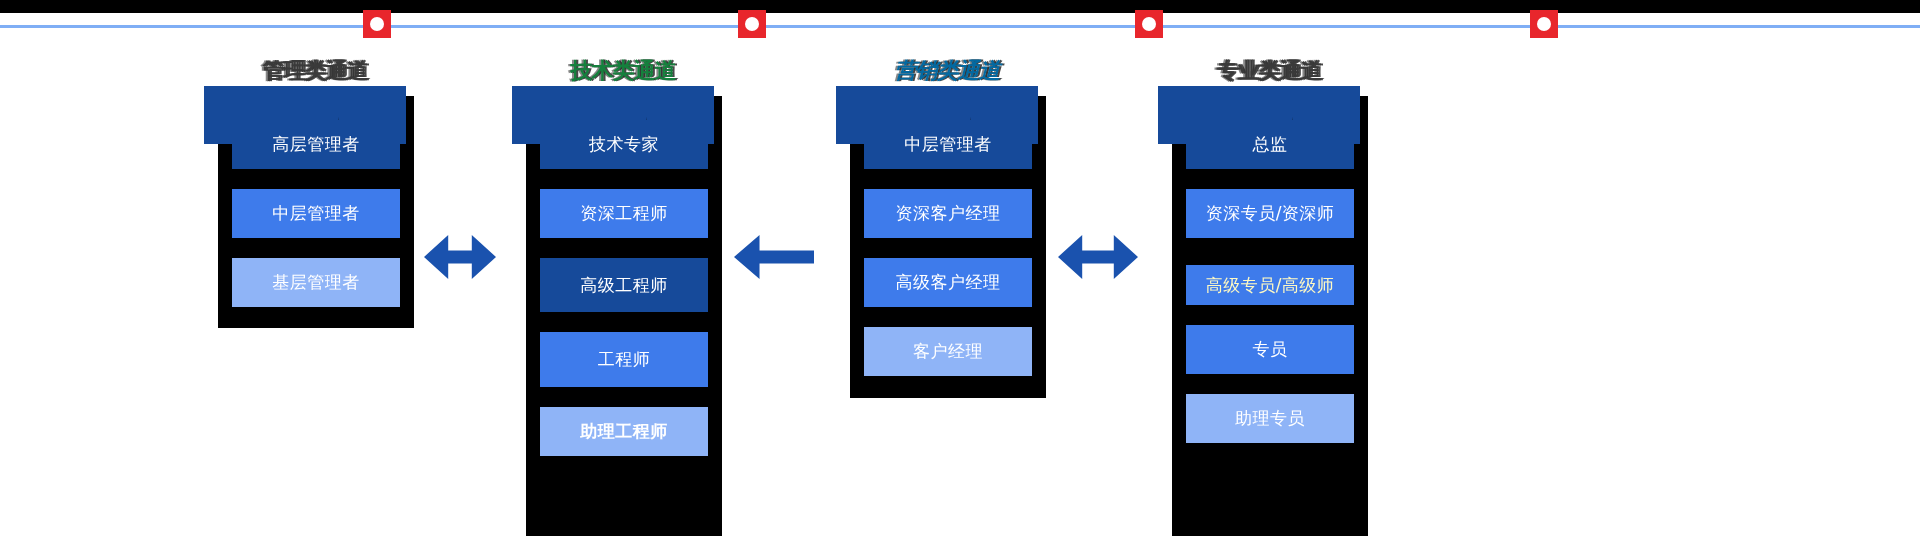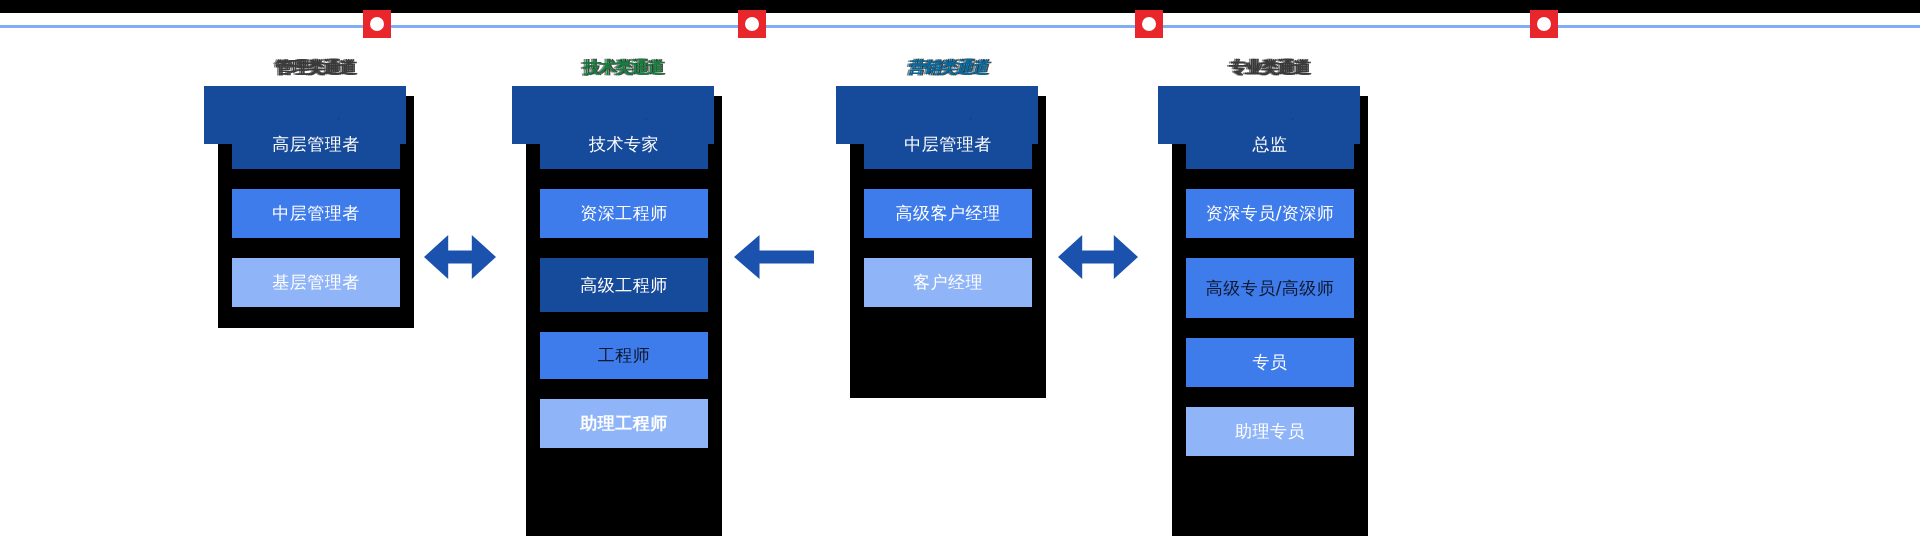--- a/index.html
+++ b/index.html
@@ -30,21 +30,21 @@
   
   #board{
     position:absolute;left:0;top:40px;width:1920px;height:511px;
   }
   .column{
     position:absolute;top:0;
   }
   .col-title{
     position:absolute;top:16px;left:0;width:100%;
     text-align:center;
-    font-size:17px;
+    font-size:22px;
     font-weight:bold;
     color:#3A3A3A;
     letter-spacing:-1px;
     text-shadow:2px 0 0 rgba(40,40,40,0.85), -2px 0 0 rgba(55,55,55,0.6);
     white-space:nowrap;
   }
   
   .col-frame{
     position:absolute;
     left:10px;top:56px;
@@ -122,48 +122,49 @@
     <div class="column" style="left: 516px; width: 214px;">
       <div class="col-title" style="color: #15803d;">技术类通道</div>
       <div class="col-frame" style="width: 196px; height: 440px; background: rgb(0, 0, 0);">
         <div class="col-header" style="width: 202px; height: 58px; left: -14px; top: -10px; background: rgb(22, 74, 154);">
           <div class="arc"></div>
         </div>
         <div class="items" style="width: 168px;">
           <div class="item" style="background: rgb(22, 74, 154); color: rgb(255, 255, 255); height: 49px; margin-top: 24px;">技术专家</div>
           <div class="item" style="background: rgb(62, 123, 235); color: rgb(255, 255, 255); height: 49px; margin-top: 20px;">资深工程师</div>
           <div class="item" style="background: rgb(22, 74, 154); color: rgb(255, 255, 255); height: 54px; margin-top: 20px;">高级工程师</div>
-          <div class="item" style="background: rgb(62, 123, 235); color: #0f172a; height: 47px; margin-top: 20px;">工程师</div>
+          <div class="item" style="background: rgb(62, 123, 235); color: #ffffff; height: 55px; margin-top: 20px;">工程师</div>
           <div class="item" style="background: rgb(143, 180, 247); color: rgb(255, 255, 255); height: 49px; margin-top: 20px; font-weight: bold;">助理工程师</div>
         </div>
       </div>
     </div>
     <div class="column" style="left: 840px; width: 214px;">
       <div class="col-title" style="color: #0369a1; font-style: italic;">营销类通道</div>
       <div class="col-frame" style="width: 196px; height: 302px; background: rgb(0, 0, 0);">
         <div class="col-header" style="width: 202px; height: 58px; left: -14px; top: -10px; background: rgb(22, 74, 154);">
           <div class="arc"></div>
         </div>
         <div class="items" style="width: 168px;">
           <div class="item" style="background: rgb(22, 74, 154); color: rgb(255, 255, 255); height: 49px; margin-top: 24px;">中层管理者</div>
+          <div class="item" style="background: rgb(62, 123, 235); color: rgb(255, 255, 255); height: 49px; margin-top: 20px;">资深客户经理</div>
           <div class="item" style="background: rgb(62, 123, 235); color: rgb(255, 255, 255); height: 49px; margin-top: 20px;">高级客户经理</div>
           <div class="item" style="background: rgb(143, 180, 247); color: rgb(255, 255, 255); height: 49px; margin-top: 20px;">客户经理</div>
         </div>
       </div>
     </div>
     <div class="column" style="left: 1162px; width: 214px;">
       <div class="col-title" style="color: rgb(58, 58, 58);">专业类通道</div>
       <div class="col-frame" style="width: 196px; height: 440px; background: rgb(0, 0, 0);">
         <div class="col-header" style="width: 202px; height: 58px; left: -14px; top: -10px; background: rgb(22, 74, 154);">
           <div class="arc"></div>
         </div>
         <div class="items" style="width: 168px;">
           <div class="item" style="background: rgb(22, 74, 154); color: rgb(255, 255, 255); height: 49px; margin-top: 24px;">总监</div>
           <div class="item" style="background: rgb(62, 123, 235); color: rgb(255, 255, 255); height: 49px; margin-top: 20px;">资深专员/资深师</div>
-          <div class="item" style="background: rgb(62, 123, 235); color: #0f172a; height: 60px; margin-top: 20px;">高级专员/高级师</div>
+          <div class="item" style="background: rgb(62, 123, 235); color: #fef9c3; height: 40px; margin-top: 27px;">高级专员/高级师</div>
           <div class="item" style="background: rgb(62, 123, 235); color: rgb(255, 255, 255); height: 49px; margin-top: 20px;">专员</div>
           <div class="item" style="background: rgb(143, 180, 247); color: rgb(255, 255, 255); height: 49px; margin-top: 20px;">助理专员</div>
         </div>
       </div>
     </div>
     <div class="arrow" style="left: 424px; top: 195px;">
       <svg width="72" height="44" viewBox="0 0 72 44">
         <polygon fill="#1A52AE" points="0,22 24.200000000000003,0 24.200000000000003,15.4 47.8,15.4 47.8,0 72,22 47.8,44 47.8,28.6 24.200000000000003,28.6 24.200000000000003,44"></polygon>
       </svg>
     </div>

